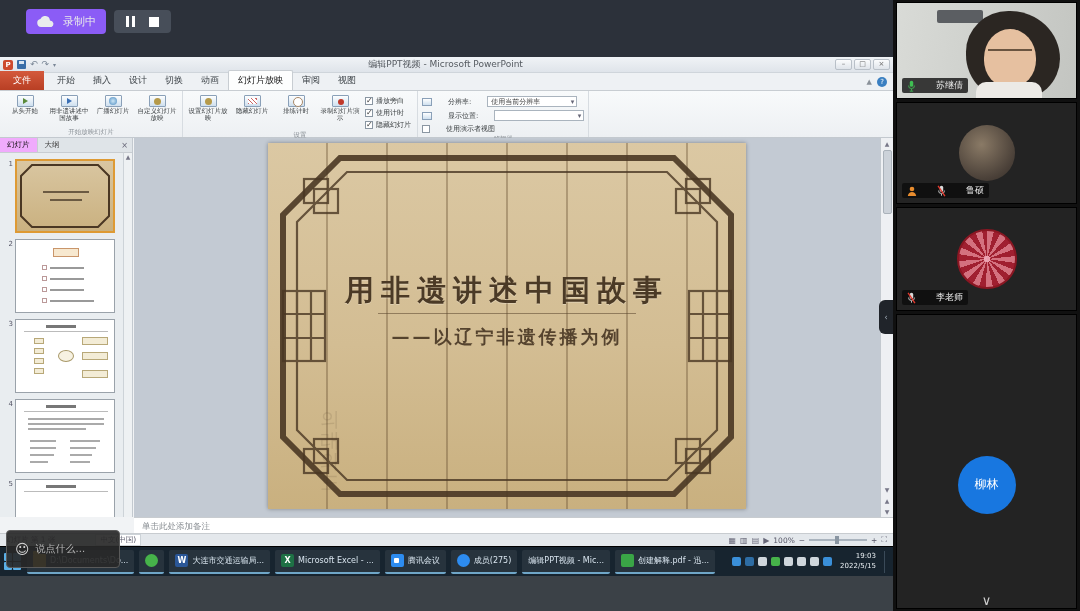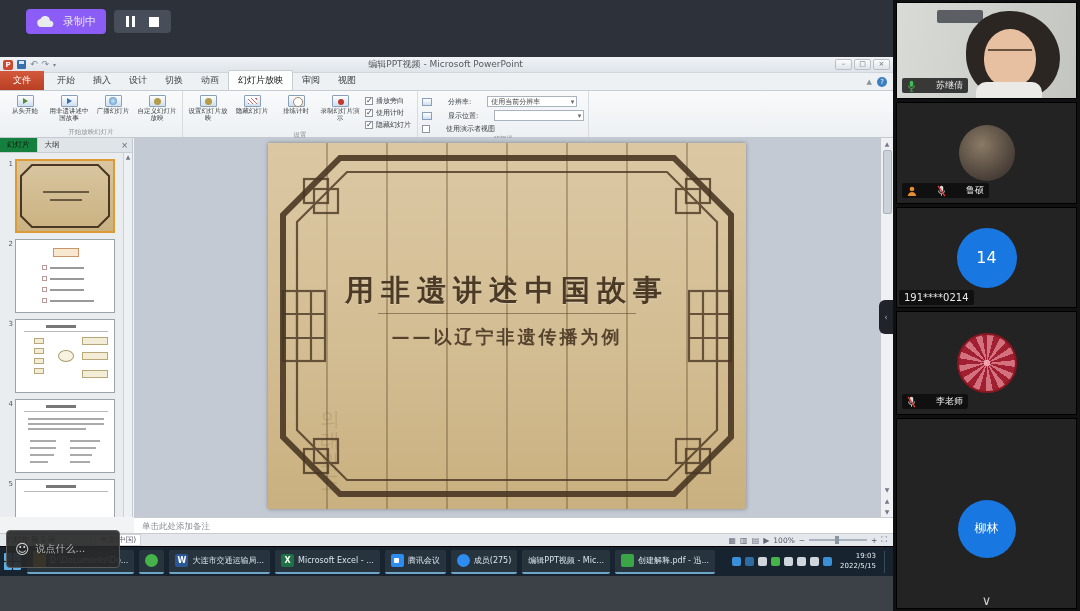--- a/index.html
+++ b/index.html
@@ -68,21 +68,21 @@
   .monrow{display:flex;align-items:center;gap:16px;}
   .miniscr{width:10px;height:8px;border:1px solid #8aa0b8;background:linear-gradient(#fff,#cfe0ef);}
   .monrow .mlabel{font-size:7px;color:#3c4043;white-space:nowrap;}
   .ddbox{border:1px solid #aab4be;background:#fff;font-size:7px;color:#444;padding:0 3px;height:11px;line-height:11px;min-width:90px;position:relative;}
   .ddbox::after{content:"▾";position:absolute;right:2px;top:0;color:#667;font-size:7px;}
 
   
   .panel{position:absolute;left:0;top:81px;width:133px;height:379px;background:#e9edf0;border-right:1px solid #c3c9cf;overflow:hidden;}
   .panelhdr{height:15px;display:flex;align-items:center;background:#dfe4e8;border-bottom:1px solid #c8cdd2;font-size:7.5px;color:#444;}
   .ptab{padding:2px 7px;}
-  .ptab.active{background:#15803d;border-right:1px solid #c8cdd2;color:#111;}
+  .ptab.active{background:#f0abfc;border-right:1px solid #c8cdd2;color:#111;}
   .panelclose{margin-left:auto;padding-right:4px;color:#667;font-size:8px;}
   .thumblist{padding:6px 10px 0 4px;display:flex;flex-direction:column;gap:6px;}
   .thumbrow{display:flex;gap:2px;}
   .thumbnum{width:9px;font-size:7px;color:#556;text-align:right;padding-top:1px;}
   .thumb{width:100px;height:74px;background:#fff;border:1px solid #9aa2aa;position:relative;overflow:hidden;}
   .thumb.selected{border:2px solid #de9a34;}
   .thumb.wood{background:linear-gradient(#d9c6a1,#cab180);}
   .thumb .tline{position:absolute;background:#6b5a42;height:2px;}
   .panelscroll{position:absolute;right:0;top:15px;width:9px;height:364px;background:#eef1f3;border-left:1px solid #cdd3d8;font-size:6px;color:#778;text-align:center;}
 
@@ -591,26 +591,20 @@
           <path d="M1.5 6.5a3.5 3.5 0 0 0 7 0" fill="none"></path>
               <line x1="5" y1="10.5" x2="5" y2="12.5"></line>
             </g>
           <line x1="1" y1="1" x2="9" y2="13" stroke="#e0392e" stroke-width="1.6"></line>
         </svg>
         <span class="pname">鲁硕</span>
       </div>
     </div>
 
 
-    <div class="tile" style="height:101px;">
-      <span class="avatar av-num">14</span>
-      <div class="badge" style="left:2px;bottom:2px;">
-        <span class="pname" style="font-size:10px;">191****0214</span>
-      </div>
-    </div>
 
     <div class="tile" style="height:104px;">
       <span class="avatar av-floral"></span>
       <div class="badge">
         <svg class="micsvg" viewBox="0 0 10 14">
           <g fill="#d8d8d8" stroke="#d8d8d8">
               <rect x="3" y="1" width="4" height="7" rx="2" stroke="none"></rect>
           <path d="M1.5 6.5a3.5 3.5 0 0 0 7 0" fill="none"></path>
               <line x1="5" y1="10.5" x2="5" y2="12.5"></line>
             </g>

